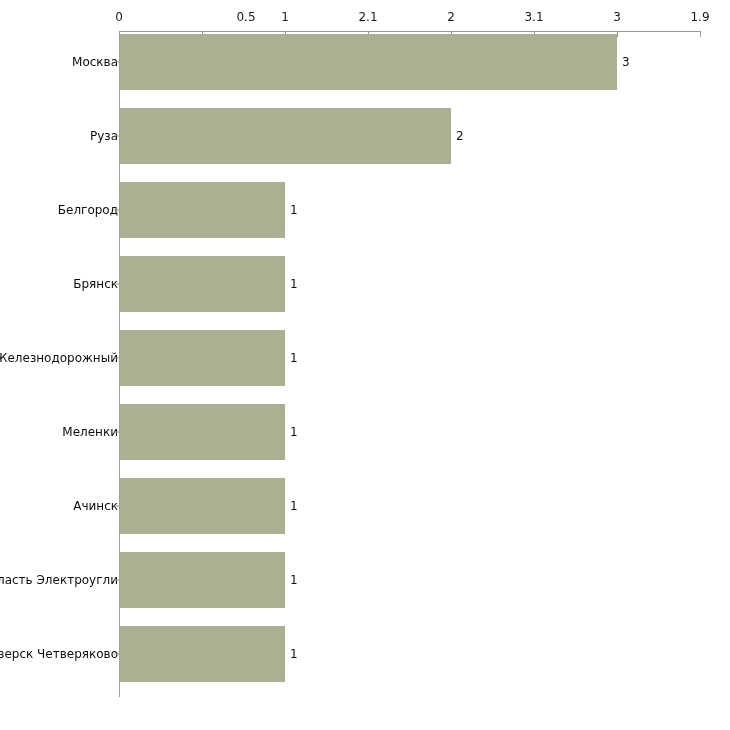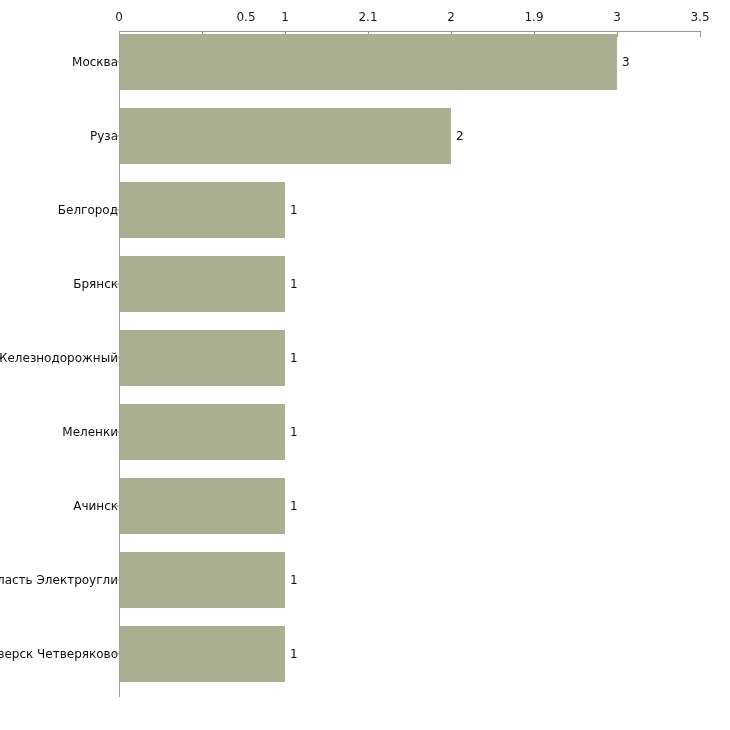--- a/index.html
+++ b/index.html
@@ -116,25 +116,25 @@
       <div class="xtick-label" style="left: 119px;">0</div>
       <div class="xtick" style="left: 202px;"></div>
       <div class="xtick-label" style="left: 202px; margin-left: 44px;">0.5</div>
       <div class="xtick" style="left: 285px;"></div>
       <div class="xtick-label" style="left: 285px;">1</div>
       <div class="xtick" style="left: 368px;"></div>
       <div class="xtick-label" style="left: 368px;">2.1</div>
       <div class="xtick" style="left: 451px;"></div>
       <div class="xtick-label" style="left: 451px;">2</div>
       <div class="xtick" style="left: 534px;"></div>
-      <div class="xtick-label" style="left: 534px;">1.9</div>
+      <div class="xtick-label" style="left: 534px;">3.1</div>
       <div class="xtick" style="left: 617px;"></div>
       <div class="xtick-label" style="left: 617px;">3</div>
       <div class="xtick edge" style="left: 700px;"></div>
-      <div class="xtick-label" style="left: 700px;">3.5</div>
+      <div class="xtick-label" style="left: 700px;">1.9</div>
     </div>
 
   <div id="rows-layer">
       <div class="bar-row" style="top: 34px; height: 56px;">
         <div class="cat-label">Москва</div>
         <div class="ytick"></div>
         <div class="bar" style="width: 497px; background: rgb(170, 176, 145);"></div>
         <div class="bar-value" style="left: 622px;">3</div>
       </div>
       <div class="bar-row" style="top: 108px; height: 56px;">

